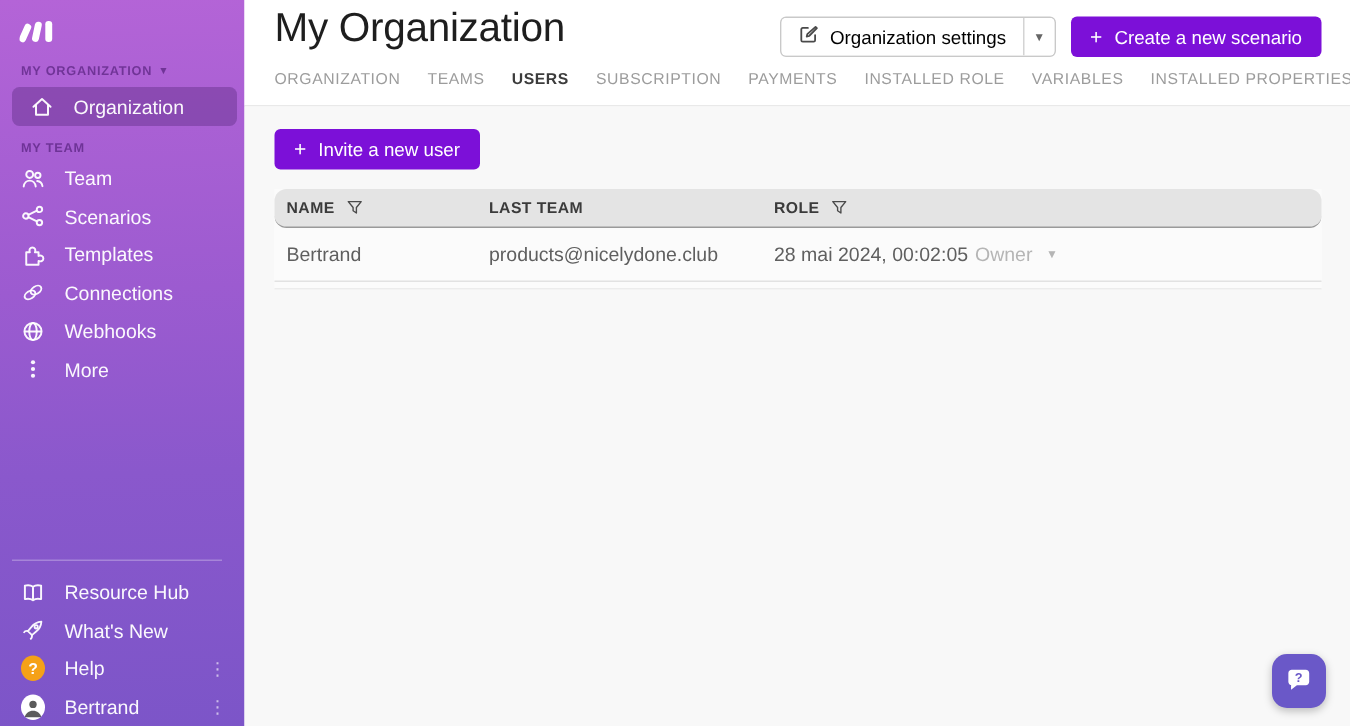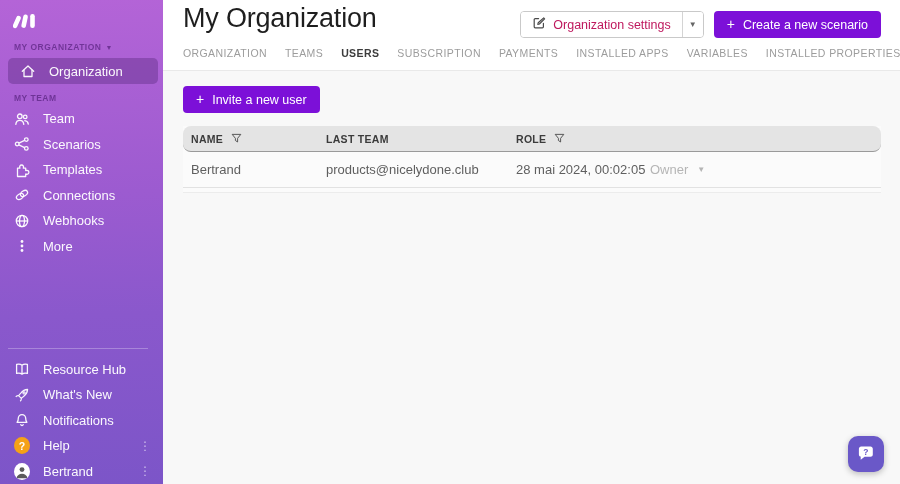--- a/index.html
+++ b/index.html
@@ -59,21 +59,21 @@
     position: absolute; left: 20px; top: 3px;
     font-size: 27px; font-weight: 500; color: #1e1e1e; letter-spacing: -0.2px;
   }
   .hdr-actions { position: absolute; top: 11px; right: 19px; display: flex; gap: 10px; }
   .split-btn {
     display: flex; align-items: stretch; height: 27px;
     border: 1px solid #c9c9c9; border-radius: 4px; background: #fff; overflow: hidden;
   }
   .split-main {
     display: flex; align-items: center; gap: 7px; padding: 0 11px;
-    font-size: 12.5px; color: #be185d; cursor: pointer; background: #fff; border: none;
+    font-size: 12.5px; color: #000000; cursor: pointer; background: #fff; border: none;
     font-family: inherit;
   }
   .split-caret {
     width: 21px; border: none; border-left: 1px solid #d4d4d4; background: #fff;
     color: #666; font-size: 8px; cursor: pointer; display: flex; align-items: center; justify-content: center;
   }
   .btn-purple {
     display: flex; align-items: center; gap: 8px; height: 27px; padding: 0 13px;
     background: #7c10d8; border: none; border-radius: 4px;
     color: #fff; font-size: 12.5px; cursor: pointer; font-family: inherit;
@@ -246,29 +246,20 @@
     <span class="ico">
       <svg width="16" height="16" viewBox="0 0 16 16" fill="none" stroke="rgba(255,255,255,0.95)" stroke-width="1.2" stroke-linejoin="round">
         <path d="M13.6 2.4c-2.8.2-5 1.4-6.6 3.5L4.6 8.7l2.7 2.7 2.8-2.4c2.1-1.6 3.3-3.8 3.5-6.6z"></path>
         <circle cx="10.1" cy="5.9" r="1.1"></circle>
         <path d="M4.6 8.7c-1.2-.2-2.2.2-2.8 1.2M7.3 11.4c.2 1.2-.2 2.2-1.2 2.8"></path>
       </svg>
     </span>
     <span>What's New</span>
   </div>
 
-  <div class="side-item">
-    <span class="ico">
-      <svg width="16" height="16" viewBox="0 0 16 16" fill="none" stroke="rgba(255,255,255,0.95)" stroke-width="1.3" stroke-linecap="round" stroke-linejoin="round">
-        <path d="M8 2.6c-2.1 0-3.7 1.6-3.7 3.7 0 3-1.2 4-1.2 4h9.8s-1.2-1-1.2-4c0-2.1-1.6-3.7-3.7-3.7z"></path>
-        <path d="M6.8 12.6a1.25 1.25 0 0 0 2.4 0"></path>
-      </svg>
-    </span>
-    <span>Notifications</span>
-  </div>
 
   <div class="side-item">
     <span class="ico">
       <span class="help-badge">?</span>
     </span>
     <span>Help</span>
     <span class="grow"></span>
     <span class="dots-trail">⋮</span>
   </div>
 
@@ -310,21 +301,21 @@
     </button>
   </div>
 </header>
 
 <nav class="tabs-row">
   <span class="tab">ORGANIZATION</span>
   <span class="tab">TEAMS</span>
   <span class="tab active">USERS</span>
   <span class="tab">SUBSCRIPTION</span>
   <span class="tab">PAYMENTS</span>
-  <span class="tab">INSTALLED APPS</span>
+  <span class="tab">INSTALLED ROLE</span>
   <span class="tab">VARIABLES</span>
   <span class="tab">INSTALLED PROPERTIES</span>
 </nav>
 <div class="header-divider"></div>
 
 <main class="content">
   <button class="btn-purple invite-btn">
     <span class="plus-glyph">+</span>
     <span>Invite a new user</span>
   </button>

